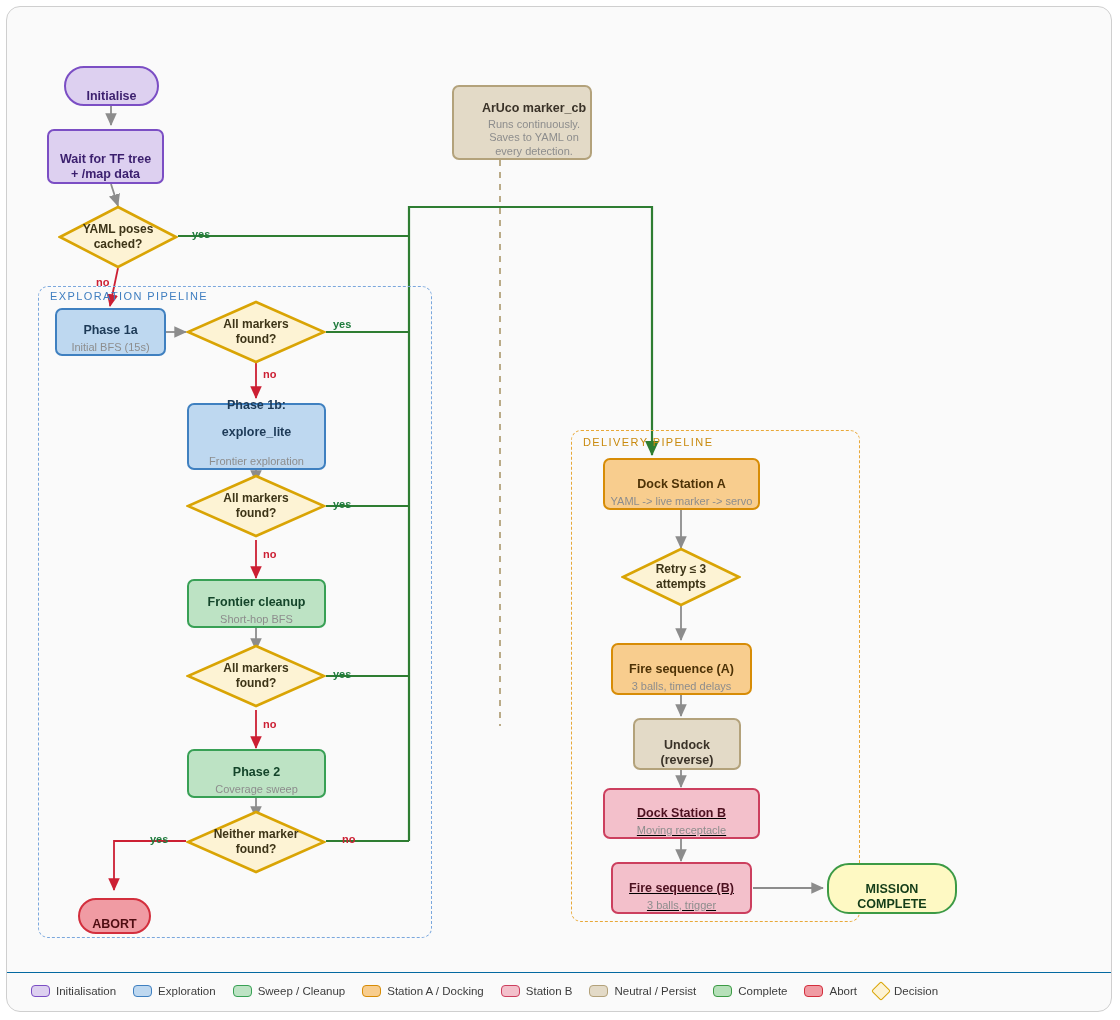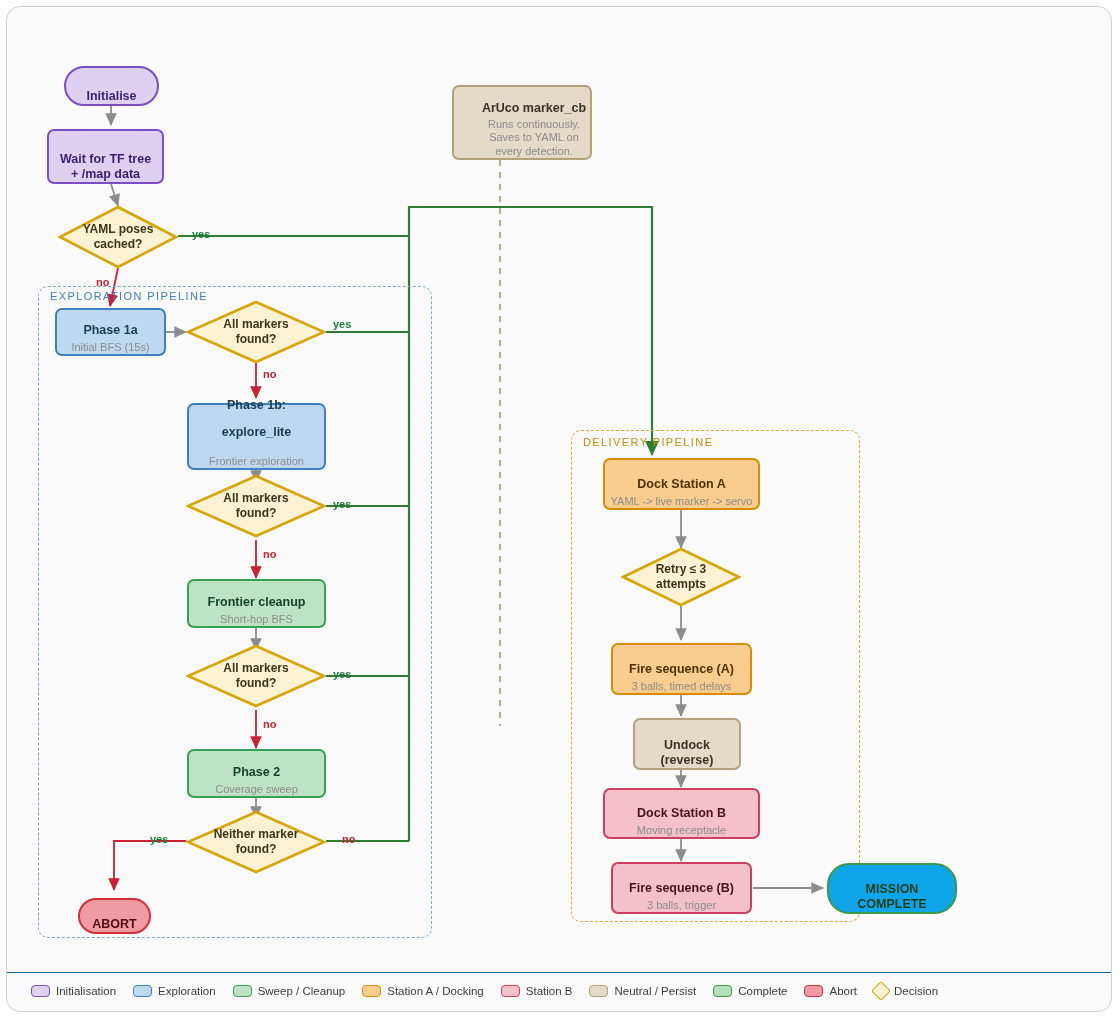--- a/index.html
+++ b/index.html
@@ -96,25 +96,25 @@
 
   
   .c-init    { background:#ddd0f0; border-color:#7b4ec4; }
   .c-init .t1{ color:#3b1f6e; }
   .c-explore { background:#bed8f0; border-color:#3f80c0; }
   .c-explore .t1{ color:#1d3a57; }
   .c-sweep   { background:#bde3c4; border-color:#38a055; }
   .c-sweep .t1{ color:#14452a; }
   .c-station { background:#f8cd8e; border-color:#d78c06; }
   .c-station .t1{ color:#4d3206; }
-  .c-stationb{ background:#f3c0cb; border-color:#cc3f5e; }
+  .c-stationb{ background:#f3c0cb; border-color:#cc3f5e;text-decoration:underline; }
   .c-stationb .t1{ color:#4c101f; }
   .c-neutral { background:#e3dac7; border-color:#b3a27b; }
   .c-neutral .t1{ color:#3a3228; }
-  .c-complete{ background:#0ea5e9; border-color:#3c9a45; }
+  .c-complete{ background:#fef9c3; border-color:#3c9a45; }
   .c-complete .t1{ color:#143d18; }
   .c-abort   { background:#f09ba3; border-color:#d32f3d; }
   .c-abort .t1{ color:#4f0d12; }
 
   
   .diamond {
     position: absolute;
   }
   .diamond .dshape {
     position: absolute;

